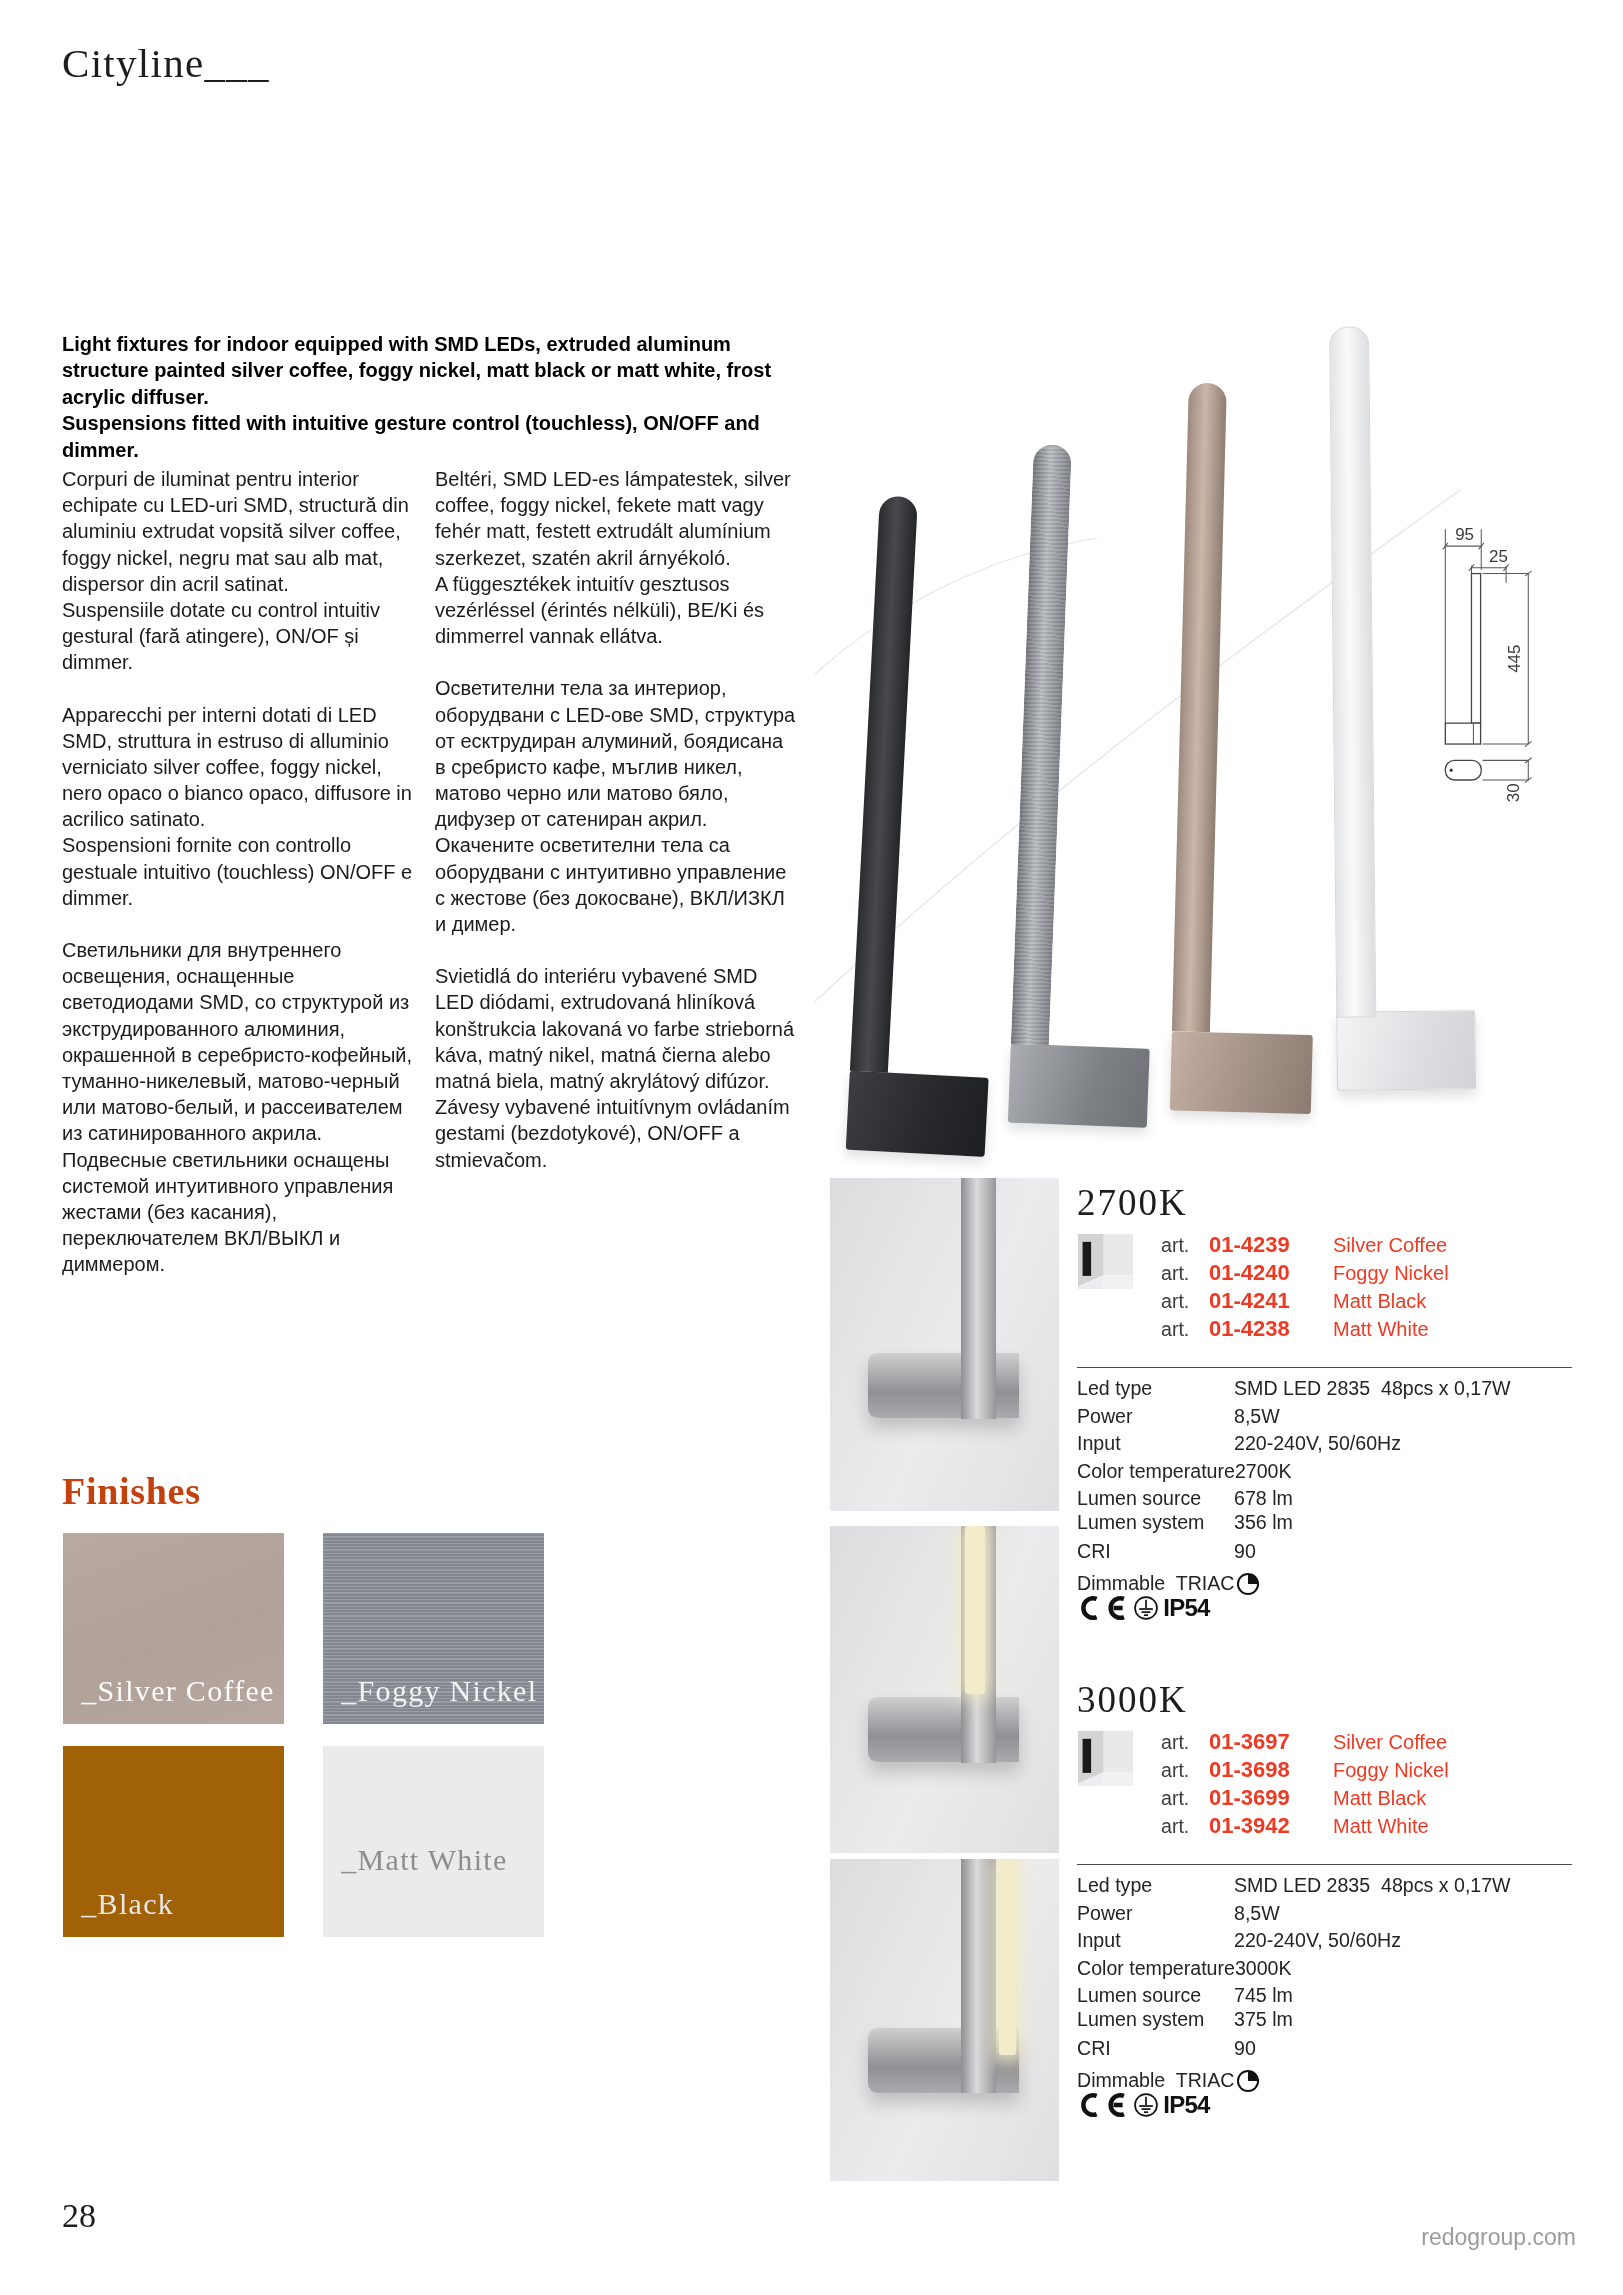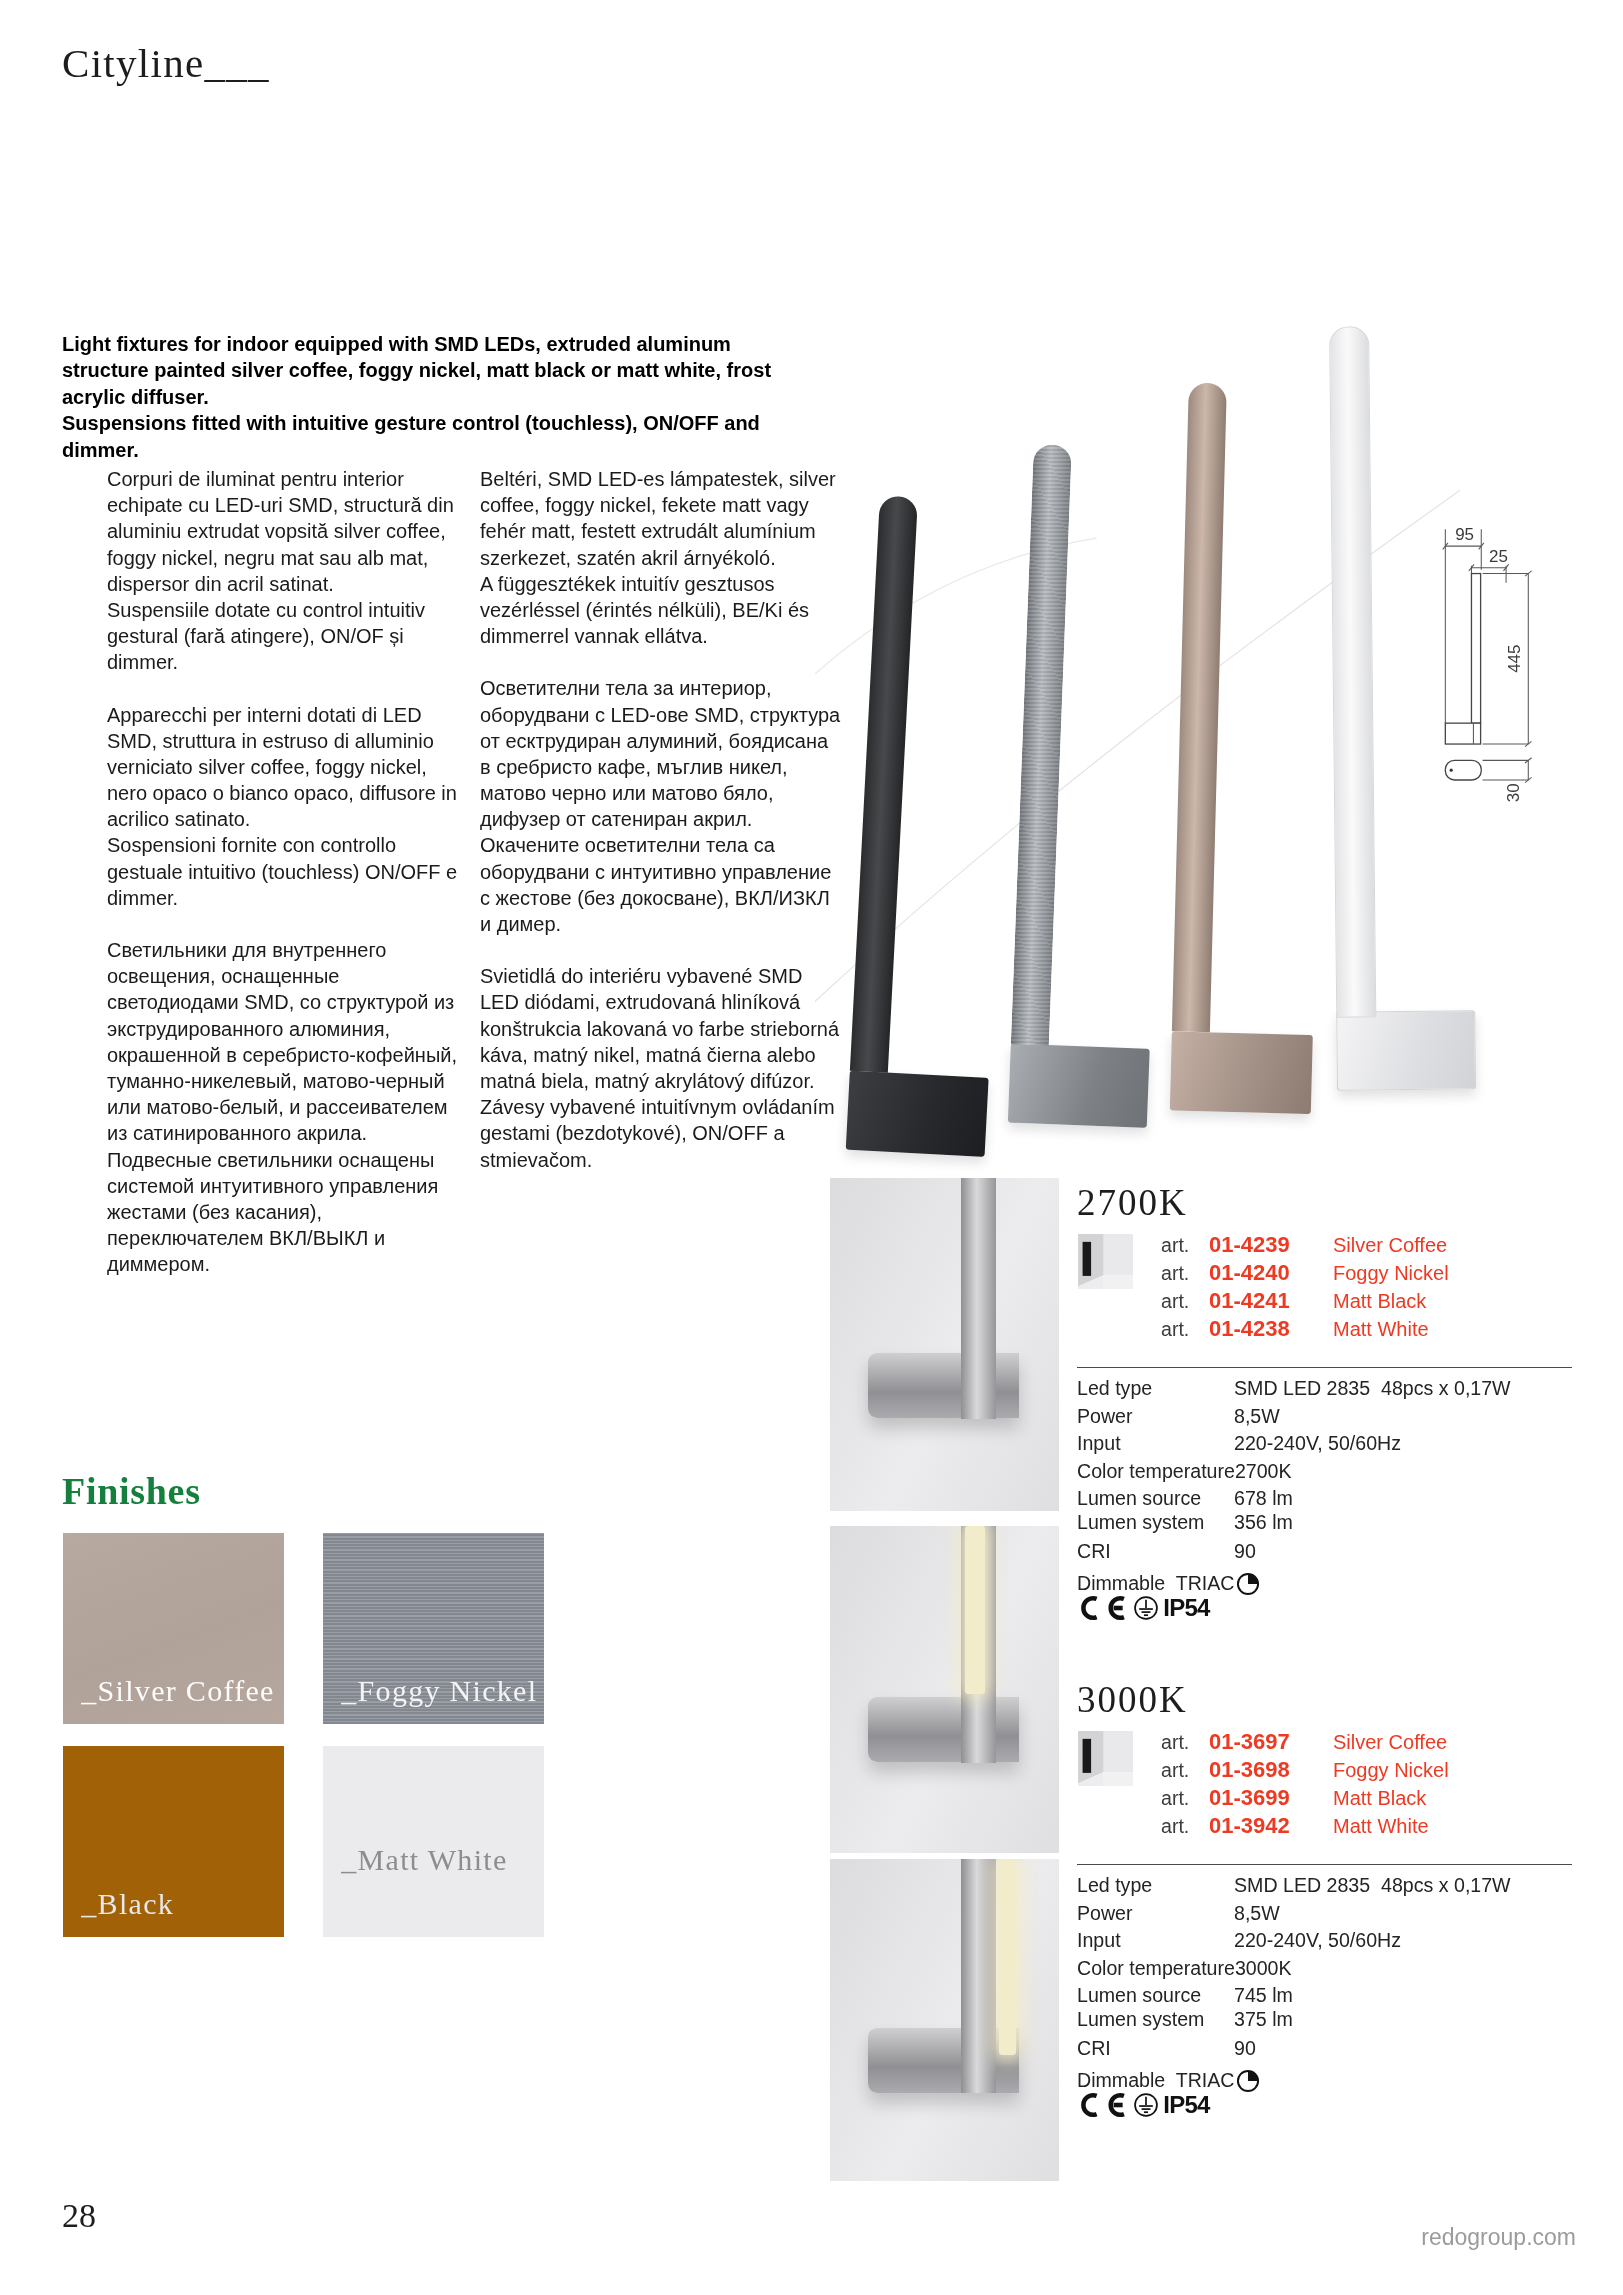--- a/index.html
+++ b/index.html
@@ -8,21 +8,21 @@
   .abs{position:absolute;}
   .serif{font-family:"Liberation Serif",serif;}
 
   
   .brand{left:62px;top:39px;font-size:41px;letter-spacing:1.3px;color:#1d1d1b;}
   .big-title{left:58px;top:165px;font-size:93px;letter-spacing:1.3px;color:#1d1d1b;}
   .intro{left:62px;top:331px;width:743px;font-size:20px;line-height:1.32;font-weight:bold;
          color:#000;white-space:pre-line;}
 
   
-  .col{width:364px;margin-left:45px;}
+  .col{width:364px;}
   .col p{margin:0 0 26px 0;font-size:20px;line-height:1.31;color:#1b1b1b;white-space:pre-line;}
 
   
   .photo-main{left:815px;top:319px;width:645px;height:819px;}
   .lamp{position:absolute;}
   .tube{position:relative;z-index:2;border-radius:19px 19px 0 0;}
   .base{position:absolute;left:0;bottom:0;z-index:1;border-radius:3.3px;box-shadow:0 6.5px 11.8px rgba(0,0,0,.12);}
 
   
   .detail{left:830px;width:229px;background:linear-gradient(115deg,#dcdcde,#ececee 55%,#dfdfe1);overflow:hidden;}
@@ -43,21 +43,21 @@
   .art-code{flex:0 0 124px;font-size:22px;font-weight:bold;color:#ee3a23;}
   .art-finish{font-size:20px;color:#ee3a23;}
   .specs{position:absolute;left:0;top:195px;width:495px;border-top:1.3px solid #4a4a4a;padding-top:9.2px;}
   .s-row{display:flex;align-items:baseline;font-size:19.6px;color:#242424;}
   .s-label{flex:0 0 157px;white-space:pre;}
   .s-value{white-space:pre;}
   .cert-row{position:absolute;left:0;top:422px;display:flex;align-items:center;gap:4.6px;}
   .ip{font-size:24px;font-weight:bold;color:#111;letter-spacing:-0.7px;}
 
   
-  .fin-title{left:62px;top:1469px;font-size:38px;font-weight:bold;letter-spacing:0.7px;color:#15803d;}
+  .fin-title{left:62px;top:1469px;font-size:38px;font-weight:bold;letter-spacing:0.7px;color:#c2410c;}
   .swatch{position:absolute;width:221px;height:191px;}
   .swatch .lab{position:absolute;left:18.3px;bottom:15.7px;font-size:30px;letter-spacing:1.3px;
                font-family:"Liberation Serif",serif;}
   .sw-coffee{background:linear-gradient(160deg,#b7a9a0,#b0a299 55%,#b6a89f);}
   .sw-nickel{background:#8e939b;
      background-image:repeating-linear-gradient(180deg,rgba(255,255,255,.10) 0 1.3px,rgba(0,0,0,.08) 1.3px 3.3px);}
   .sw-black{background:#a16207;}
   .sw-white{background:#ebebed;}
 
   

